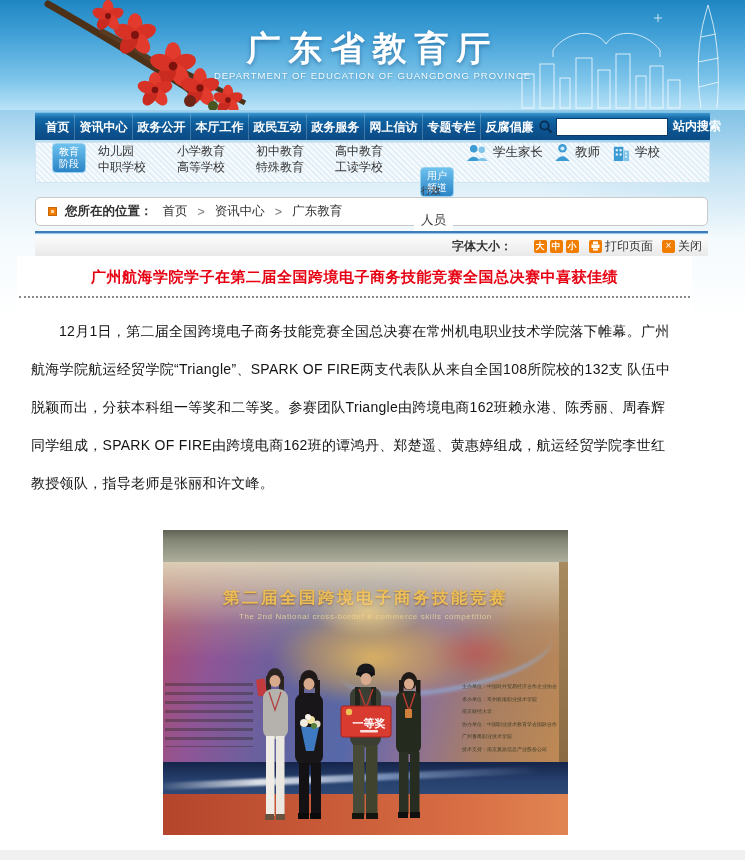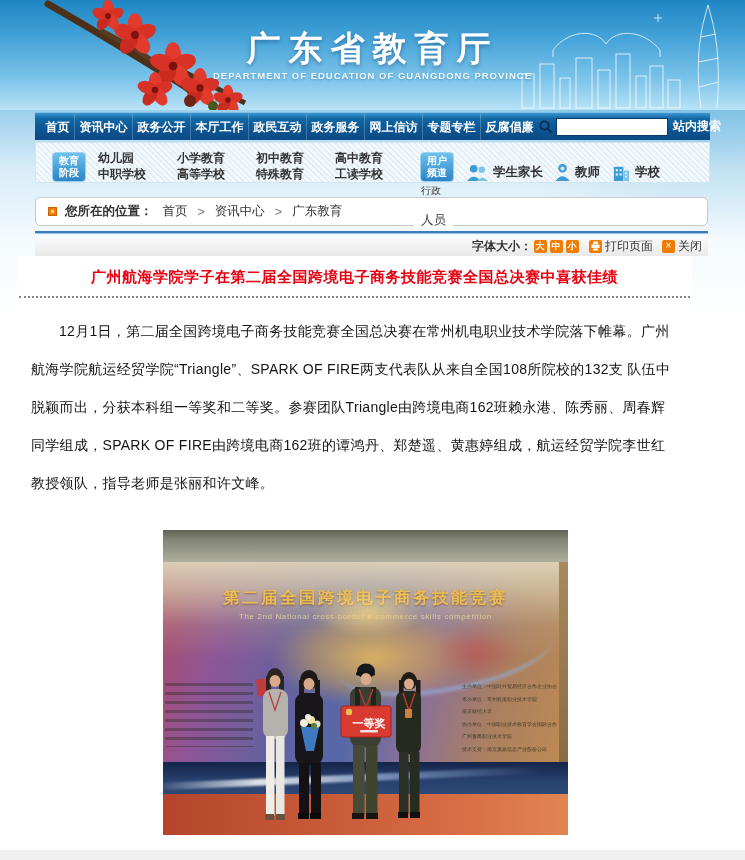--- a/index.html
+++ b/index.html
@@ -10,39 +10,39 @@
       radial-gradient(ellipse 430px 340px at 97% 0, rgba(66,162,214,.55), rgba(66,162,214,0) 70%),
       linear-gradient(180deg,#2f95cd 0,#56abdc 60px,#9ccfec 110px,#d9edf8 170px,#f4fafd 240px,#ffffff 320px);
   }
 
   
   .banner { position:absolute; left:0; top:0; width:745px; height:110px; overflow:hidden;
     background:linear-gradient(180deg,#1f86c3 0,#3f9fd6 30%,#7cc4ea 72%,#b9e3f7 100%); }
   .banner-title { position:absolute; left:0; right:0; top:26px; text-align:center; color:#fff;
     font-size:34px; font-weight:bold; letter-spacing:8px; text-shadow:0 2px 4px rgba(10,60,110,.45); }
   .banner-sub { position:absolute; left:0; right:0; top:70px; text-align:center; color:#f2fbff;
-    font-size:9.5px; font-weight:bold; letter-spacing:1px; text-shadow:0 1px 2px rgba(10,60,110,.35); }
+    font-size:9.5px; font-weight:normal; letter-spacing:1px; text-shadow:0 1px 2px rgba(10,60,110,.35); }
   .flower-svg { position:absolute; left:40px; top:0; }
   .sky-svg { position:absolute; right:2px; top:2px; }
 
   
   .mainnav { position:absolute; left:35px; top:112px; width:675px; height:28px; display:flex; align-items:center;
     padding:0 6px; border-top:1px solid #7cc0e8;
     background:linear-gradient(180deg,#3d96cf 0,#1268a6 20%,#0d5694 55%,#0a4a85 100%); }
   .nav-item { color:#fff; font-size:12px; font-weight:bold; text-decoration:none; padding:0 4.5px;
     line-height:26px; border-left:1px solid rgba(255,255,255,.22); white-space:nowrap; cursor:pointer; }
   .nav-item:first-child { border-left:none; }
   .search-wrap { margin-left:auto; display:flex; align-items:center; }
   .search-input { width:112px; height:18px; border:1px solid #0a3a66; background:#fff; margin:0 3px; font-size:11px; padding:0 3px; }
   .search-btn { color:#fff; font-size:12px; font-weight:bold; padding:0 2px; cursor:pointer; white-space:nowrap; }
 
   
-  .subnav { position:absolute; left:35px; top:142px; width:675px; height:41px; display:flex; align-items:flex-end;
+  .subnav { position:absolute; left:35px; top:142px; width:675px; height:41px; display:flex; align-items:flex-start;
     padding-left:16px; border:1px solid #d3e5f1;
-    background:#eef6fb repeating-linear-gradient(45deg,rgba(255,255,255,.5) 0 2px,rgba(205,228,243,.35) 2px 4px);font-weight:bold; }
+    background:#eef6fb repeating-linear-gradient(45deg,rgba(255,255,255,.5) 0 2px,rgba(205,228,243,.35) 2px 4px); }
   .badge { width:34px; height:30px; border-radius:4px; border:1px solid #9ad2f2; cursor:pointer;
     background:linear-gradient(180deg,#6ec2ee,#2a84c6); color:#fff; font-size:10px; line-height:12px;
     text-align:center; padding-top:2px; margin-right:12px; flex:none; }
   .edu-col { width:79px; font-size:12px; line-height:16px; flex:none; }
   .edu-col a { display:block; color:#333; text-decoration:none; cursor:pointer; white-space:nowrap; }
   .user-item { display:flex; align-items:center; margin-right:11px; color:#333; font-size:12.5px;
     text-decoration:none; cursor:pointer; white-space:nowrap; }
   .user-item svg { margin-right:4px; }
 
   
@@ -58,21 +58,21 @@
   .crumb-label { font-weight:bold; margin-right:8px; }
   .crumb-link { color:#333; text-decoration:none; margin:0 10px; cursor:pointer; }
   .crumb-sep { color:#777; }
 
   
   .blue-line { position:absolute; left:35px; top:231px; width:673px; height:3px;
     background:linear-gradient(180deg,#3c7cb8 0,#3c7cb8 2px,#9cc4e4 2px); }
   .toolbar { position:absolute; left:35px; top:236px; width:673px; height:20px; display:flex; align-items:center;
     justify-content:flex-end; padding-right:6px; font-size:12px; color:#333;
     background:linear-gradient(180deg,#fcfcfc,#e9e9e9); }
-  .tb-label { font-weight:bold; margin-right:0;font-family:Liberation Serif, serif; }
+  .tb-label { font-weight:bold; margin-right:20px;font-family:Liberation Serif, serif; }
   .size-btn { width:13px; height:13px; background:#f07d00; color:#fff; font-size:9px; line-height:13px;
     text-align:center; border-radius:2px; margin:0 1.5px; text-decoration:none; font-weight:bold; cursor:pointer; }
   .tb-ico { width:13px; height:13px; background:#f07d00; border-radius:2px; margin:0 3px 0 9px; color:#fff;
     font-size:10px; line-height:12px; text-align:center; display:flex; align-items:center; justify-content:center; cursor:pointer; }
   .tb-act { color:#333; text-decoration:none; cursor:pointer; }
 
   
   .article { position:absolute; left:17px; top:256px; width:675px; height:604px; background:#fff; }
   .art-title { margin-top:12px; text-align:center; color:#e60012; font-size:15px; font-weight:bold; letter-spacing:.5px; }
   .art-meta { margin-top:11px; text-align:center; font-size:12px; color:#4a4a4a; }

